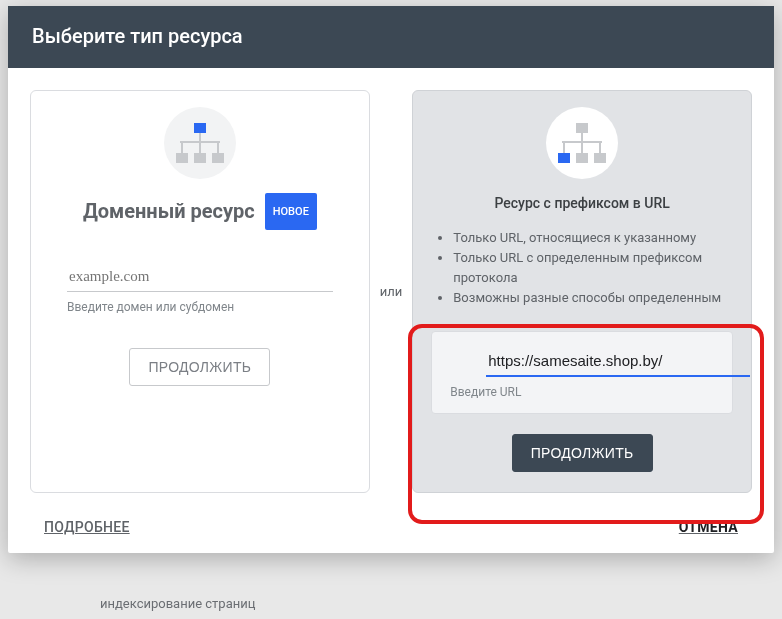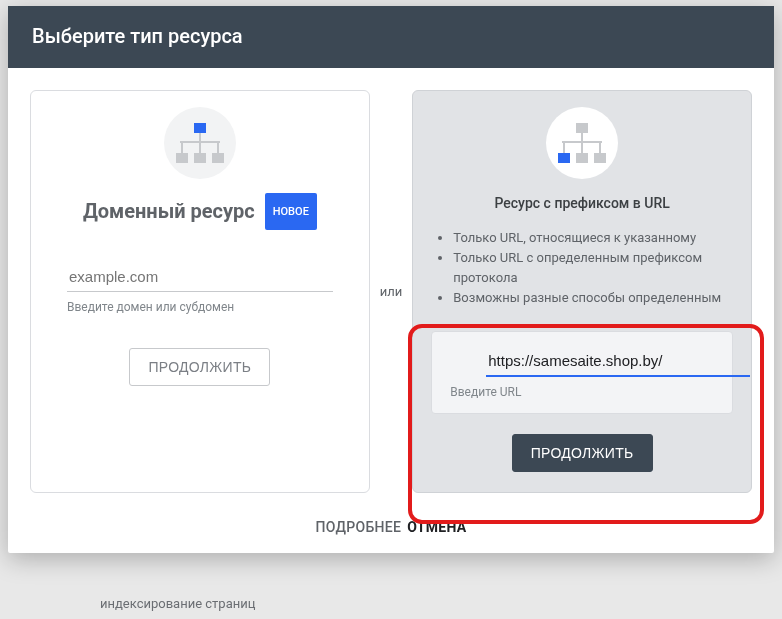--- a/index.html
+++ b/index.html
@@ -16,27 +16,27 @@
   .title-row { text-align:center; padding: 4px 18px 8px; }
   .card-title { color: #5f6368; font-size: 20px; font-weight: 700; display:inline; }
   .card.sel .card-title { color: #3c4043; font-size: 14px; font-weight: 500; }
   .badge { display:inline-block; background:#2a68f2; color:#fff; font-size:11px; font-weight:500; border-radius:2px; padding:12px 8px; margin-left:6px; vertical-align: 3px; text-transform:uppercase; }
   .bullets { padding: 8px 24px 12px 22px; color:#5f6368; font-size:13px; line-height:1.55; }
   .bullets ul { list-style: disc; padding-left: 18px; }
   .input-block { margin: 10px 18px 0; padding: 14px 18px 14px; }
   .card.sel .input-block { background:#f3f4f6; border:1px solid #dadce0; border-radius:4px; }
   .text-input { width:100%; border:none; border-bottom:1px solid #c7c9cc; background:transparent; font-size:15px; padding:6px 2px 6px; color:#3c4043; outline:none; }
   .text-input.active { border-bottom:2px solid #2a68f2; color:#202124;margin-left:36px; }
-  .placeholder { color:#b91c1c; }
+  .placeholder { color:#b91c1c;font-family:Liberation Serif, serif; }
   .helper { color:#80868b; font-size:12px; margin-top:8px; }
   .btn-row { display:flex; justify-content:center; padding:20px 0 0; }
   .btn { border:1px solid #c7c9cc; background:#fff; color:#7b7f85; font-size:14px; font-weight:500; letter-spacing:.3px; padding:10px 18px; border-radius:3px; cursor:pointer; }
   .btn.primary { background:#3c4854; color:#fff; border:1px solid #3c4854; }
   .highlight-frame { position:absolute; border:4px solid #e21b1b; border-radius:14px; pointer-events:none; }
-  .modal-footer { display:flex; justify-content:center; gap:6px; padding:16px 36px 18px; color:#5f6368; font-size:14px; font-weight:500; letter-spacing:.3px; }
+  .modal-footer { display:flex; justify-content:space-between; gap:6px; padding:16px 36px 18px; color:#5f6368; font-size:14px; font-weight:500; letter-spacing:.3px;text-decoration:underline; }
   .footer-link { cursor:pointer; }
   .footer-link.strong { color:#202124; font-weight:700; }
   .bg-snip { position:absolute; left:100px; top:596px; color:#6b6e73; font-size:13px; }
   
   .sm { position:relative; width:56px; height:40px; }
   .sm .box { position:absolute; width:12px; height:10px; background:#c7c9cc; }
   .sm .top { left:22px; top:0; background:#2a68f2; }
   .sm .b1 { left:4px; bottom:0; }
   .sm .b2 { left:22px; bottom:0; }
   .sm .b3 { left:40px; bottom:0; }

